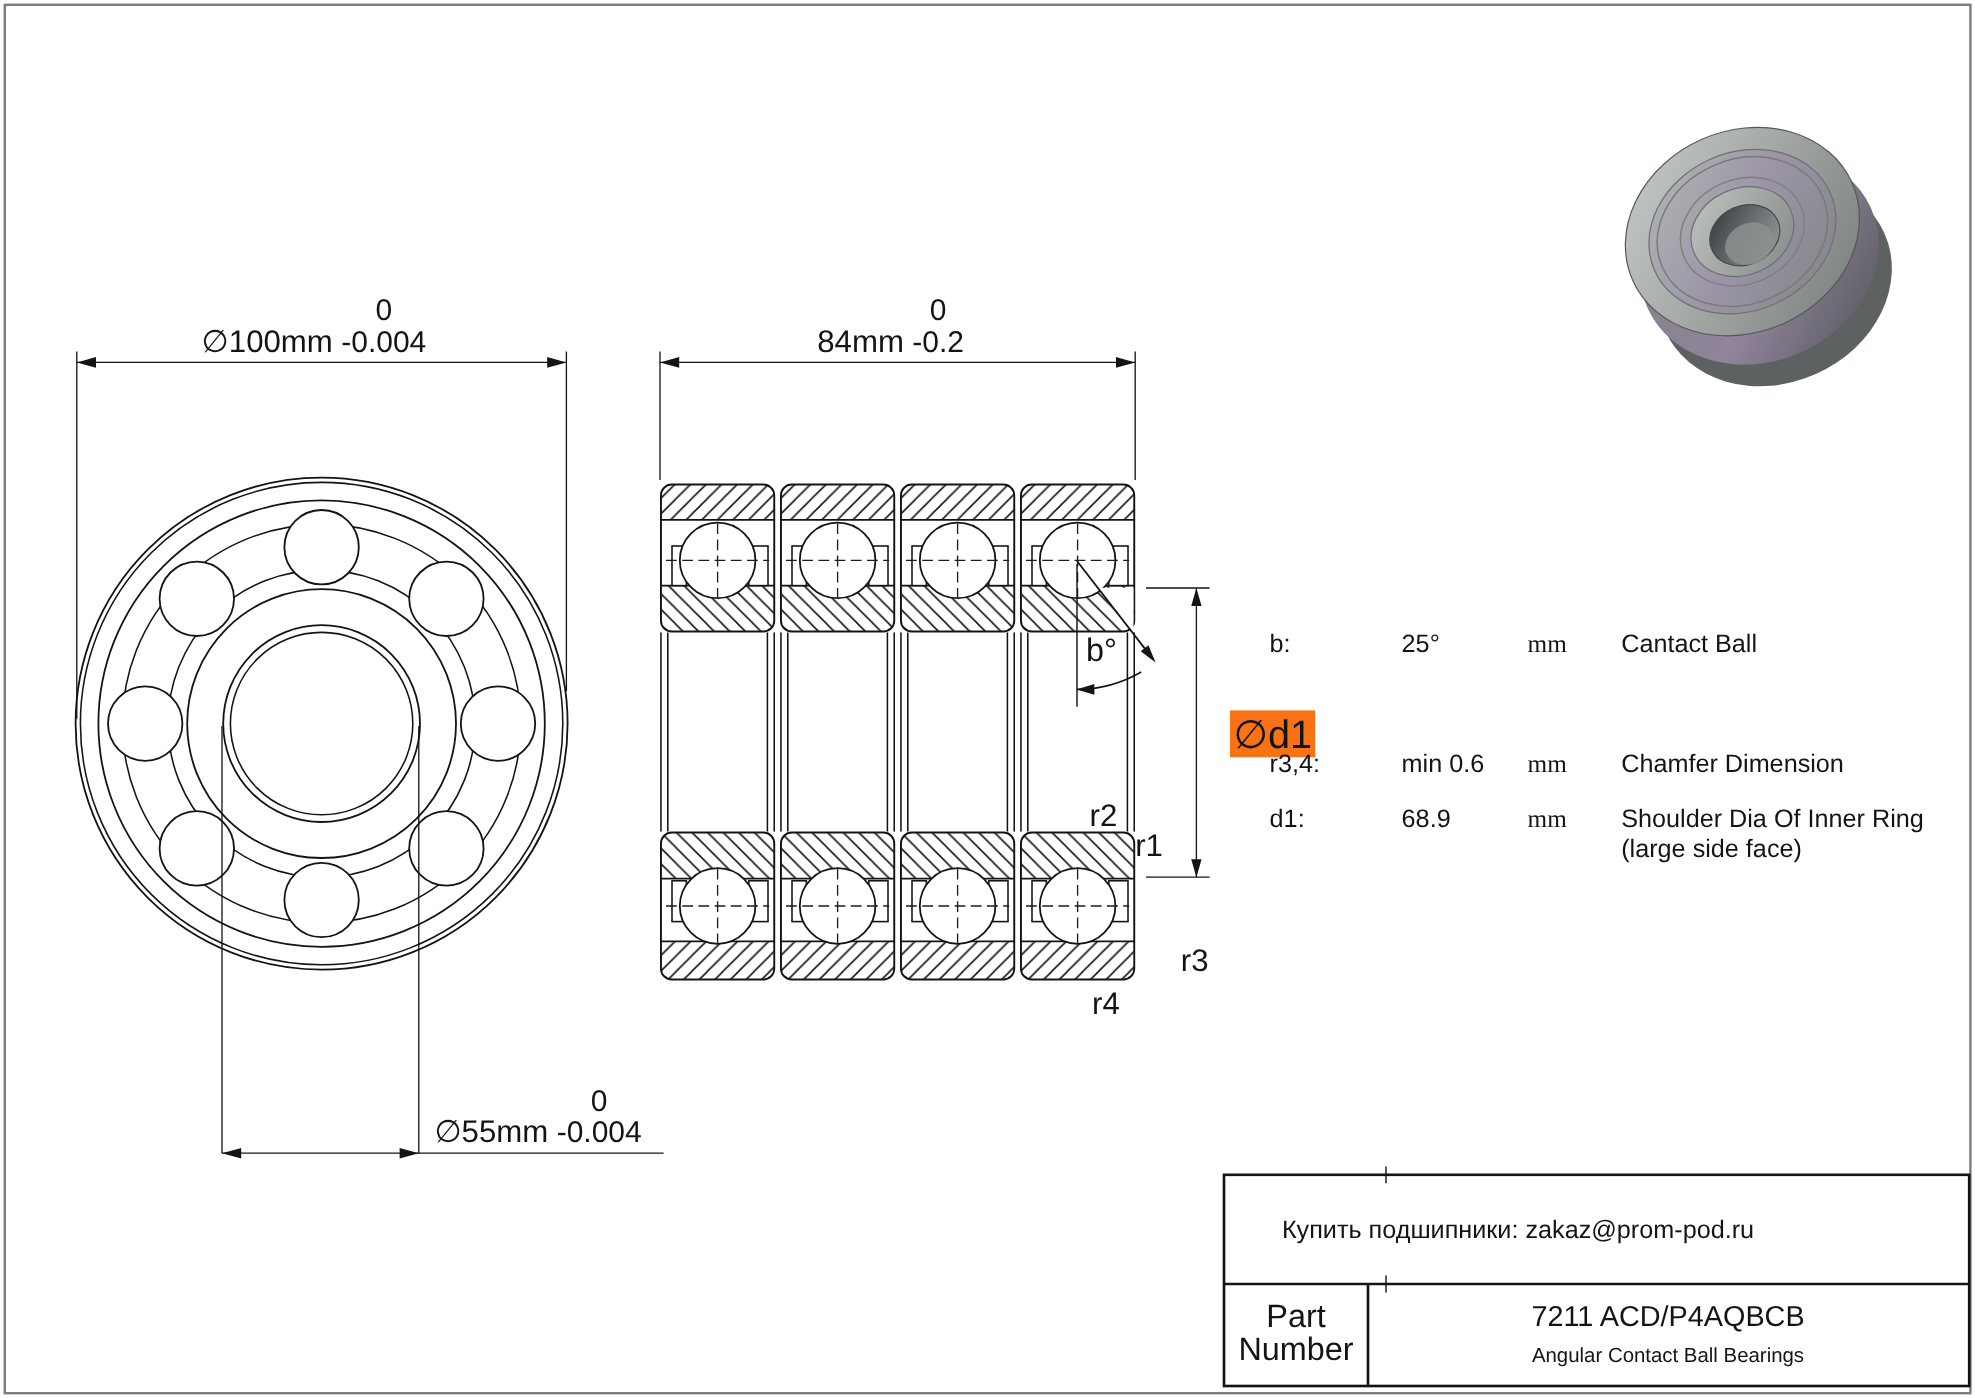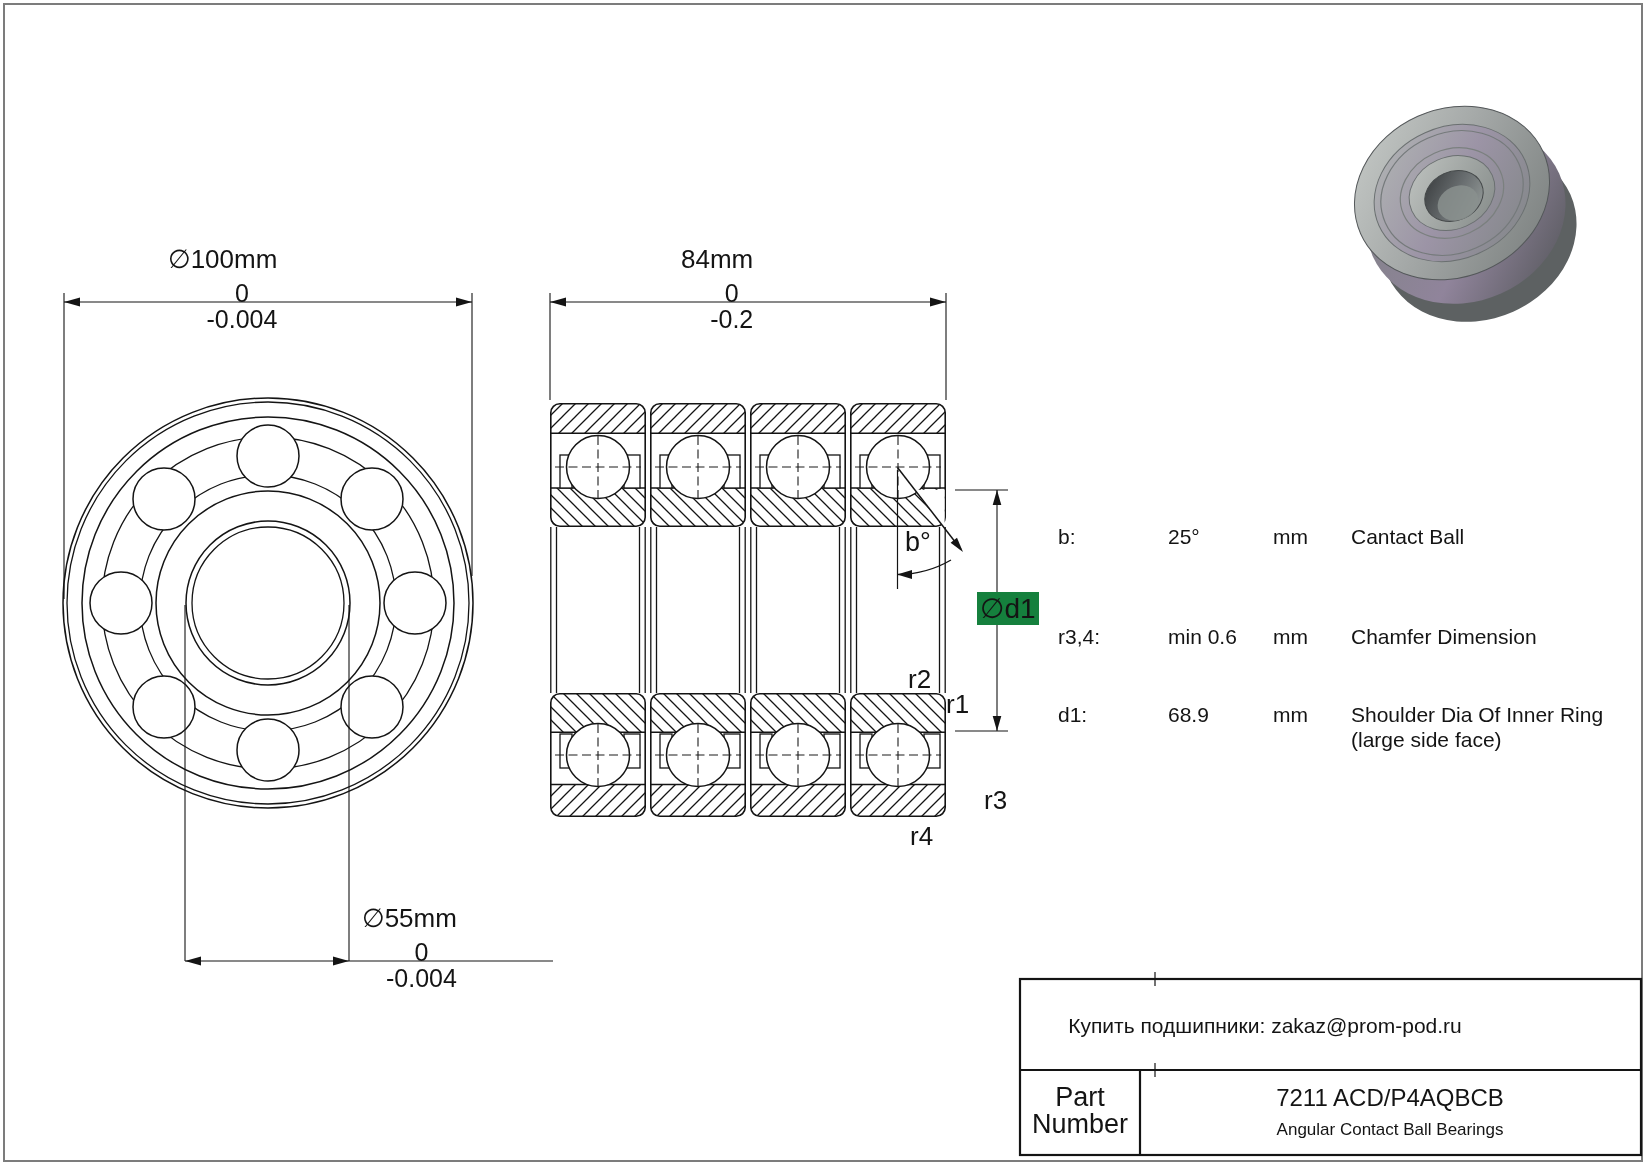--- a/index.html
+++ b/index.html
@@ -1,27 +1,27 @@
 <!DOCTYPE html>
 <html><head>
 <meta charset="utf-8">
 <style>
   html,body{margin:0;padding:0;background:#fff;}
   #page{position:relative;width:1646px;height:1165px;background:#fff;overflow:hidden;
         font-family:"Liberation Sans","DejaVu Sans",sans-serif;color:#141414;}
   #draw{position:absolute;left:0;top:0;}
-  .txt{position:absolute;white-space:nowrap;color:#141414;flex-direction:column;}
+  .txt{position:absolute;white-space:nowrap;color:#141414;}
   .dim{display:flex;align-items:flex-end;gap:7px;font-size:26px;line-height:27px;}
   .tolcol{display:flex;flex-direction:column;align-items:center;font-size:25px;line-height:26px;}
   .seclabel{font-size:26px;}
-  .d1label{font-size:28px;background:#15803d;padding:0 3px;}
+  .d1label{font-size:33px;background:#f97316;padding:0 3px;margin-left:48px;}
   .specrow{font-size:21px;line-height:25px;}
   .specrow .p{display:inline-block;width:62px;}
   .specrow .v{display:inline-block;width:105px;margin-left:48px;}
-  .specrow .u{display:inline-block;width:78px;}
+  .specrow .u{display:inline-block;width:78px;font-family:Liberation Serif, serif;}
   .specrow .d{display:inline-block;vertical-align:top;}
   .tb-contact{font-size:21px;text-align:center;}
   .tb-partlabel{font-size:27px;line-height:27px;text-align:center;}
   .tb-partnumber{font-size:24px;text-align:center;}
   .tb-category{font-size:17px;text-align:center;}
 </style>
 </head>
 <body>
 
 <div id="page">
@@ -232,21 +232,21 @@
 <div class="txt seclabel" style="left:946px;top:689px;">r1</div>
 <div class="txt seclabel" style="left:946px;top:785px;margin-left:38px;">r3</div>
 <div class="txt seclabel" style="left:910px;top:821px;">r4</div>
 
 <div class="txt specrow" style="left:1058px;top:524px;">
   <span class="p">b:</span><span class="v">25°</span><span class="u">mm</span><span class="d">Cantact Ball</span>
 </div>
 <div class="txt specrow" style="left:1058px;top:624px;">
   <span class="p">r3,4:</span><span class="v">min 0.6</span><span class="u">mm</span><span class="d">Chamfer Dimension</span>
 </div>
-<div class="txt specrow" style="left:1058px;top:702px;">
+<div class="txt specrow" style="left:1058px;top:670px;">
   <span class="p">d1:</span><span class="v">68.9</span><span class="u">mm</span><span class="d"><div>Shoulder Dia Of Inner Ring</div><div>(large side face)</div></span>
 </div>
 
 <div class="txt tb-contact" style="left:1040px;top:1014px;width:450px;">Купить подшипники: zakaz@prom-pod.ru</div>
 <div class="txt tb-partlabel" style="left:1020px;top:1084px;width:120px;">
   <div>Part</div>
   <div>Number</div>
 </div>
 <div class="txt tb-partnumber" style="left:1140px;top:1084px;width:500px;">7211 ACD/P4AQBCB</div>
 <div class="txt tb-category" style="left:1140px;top:1120px;width:500px;">Angular Contact Ball Bearings</div>

